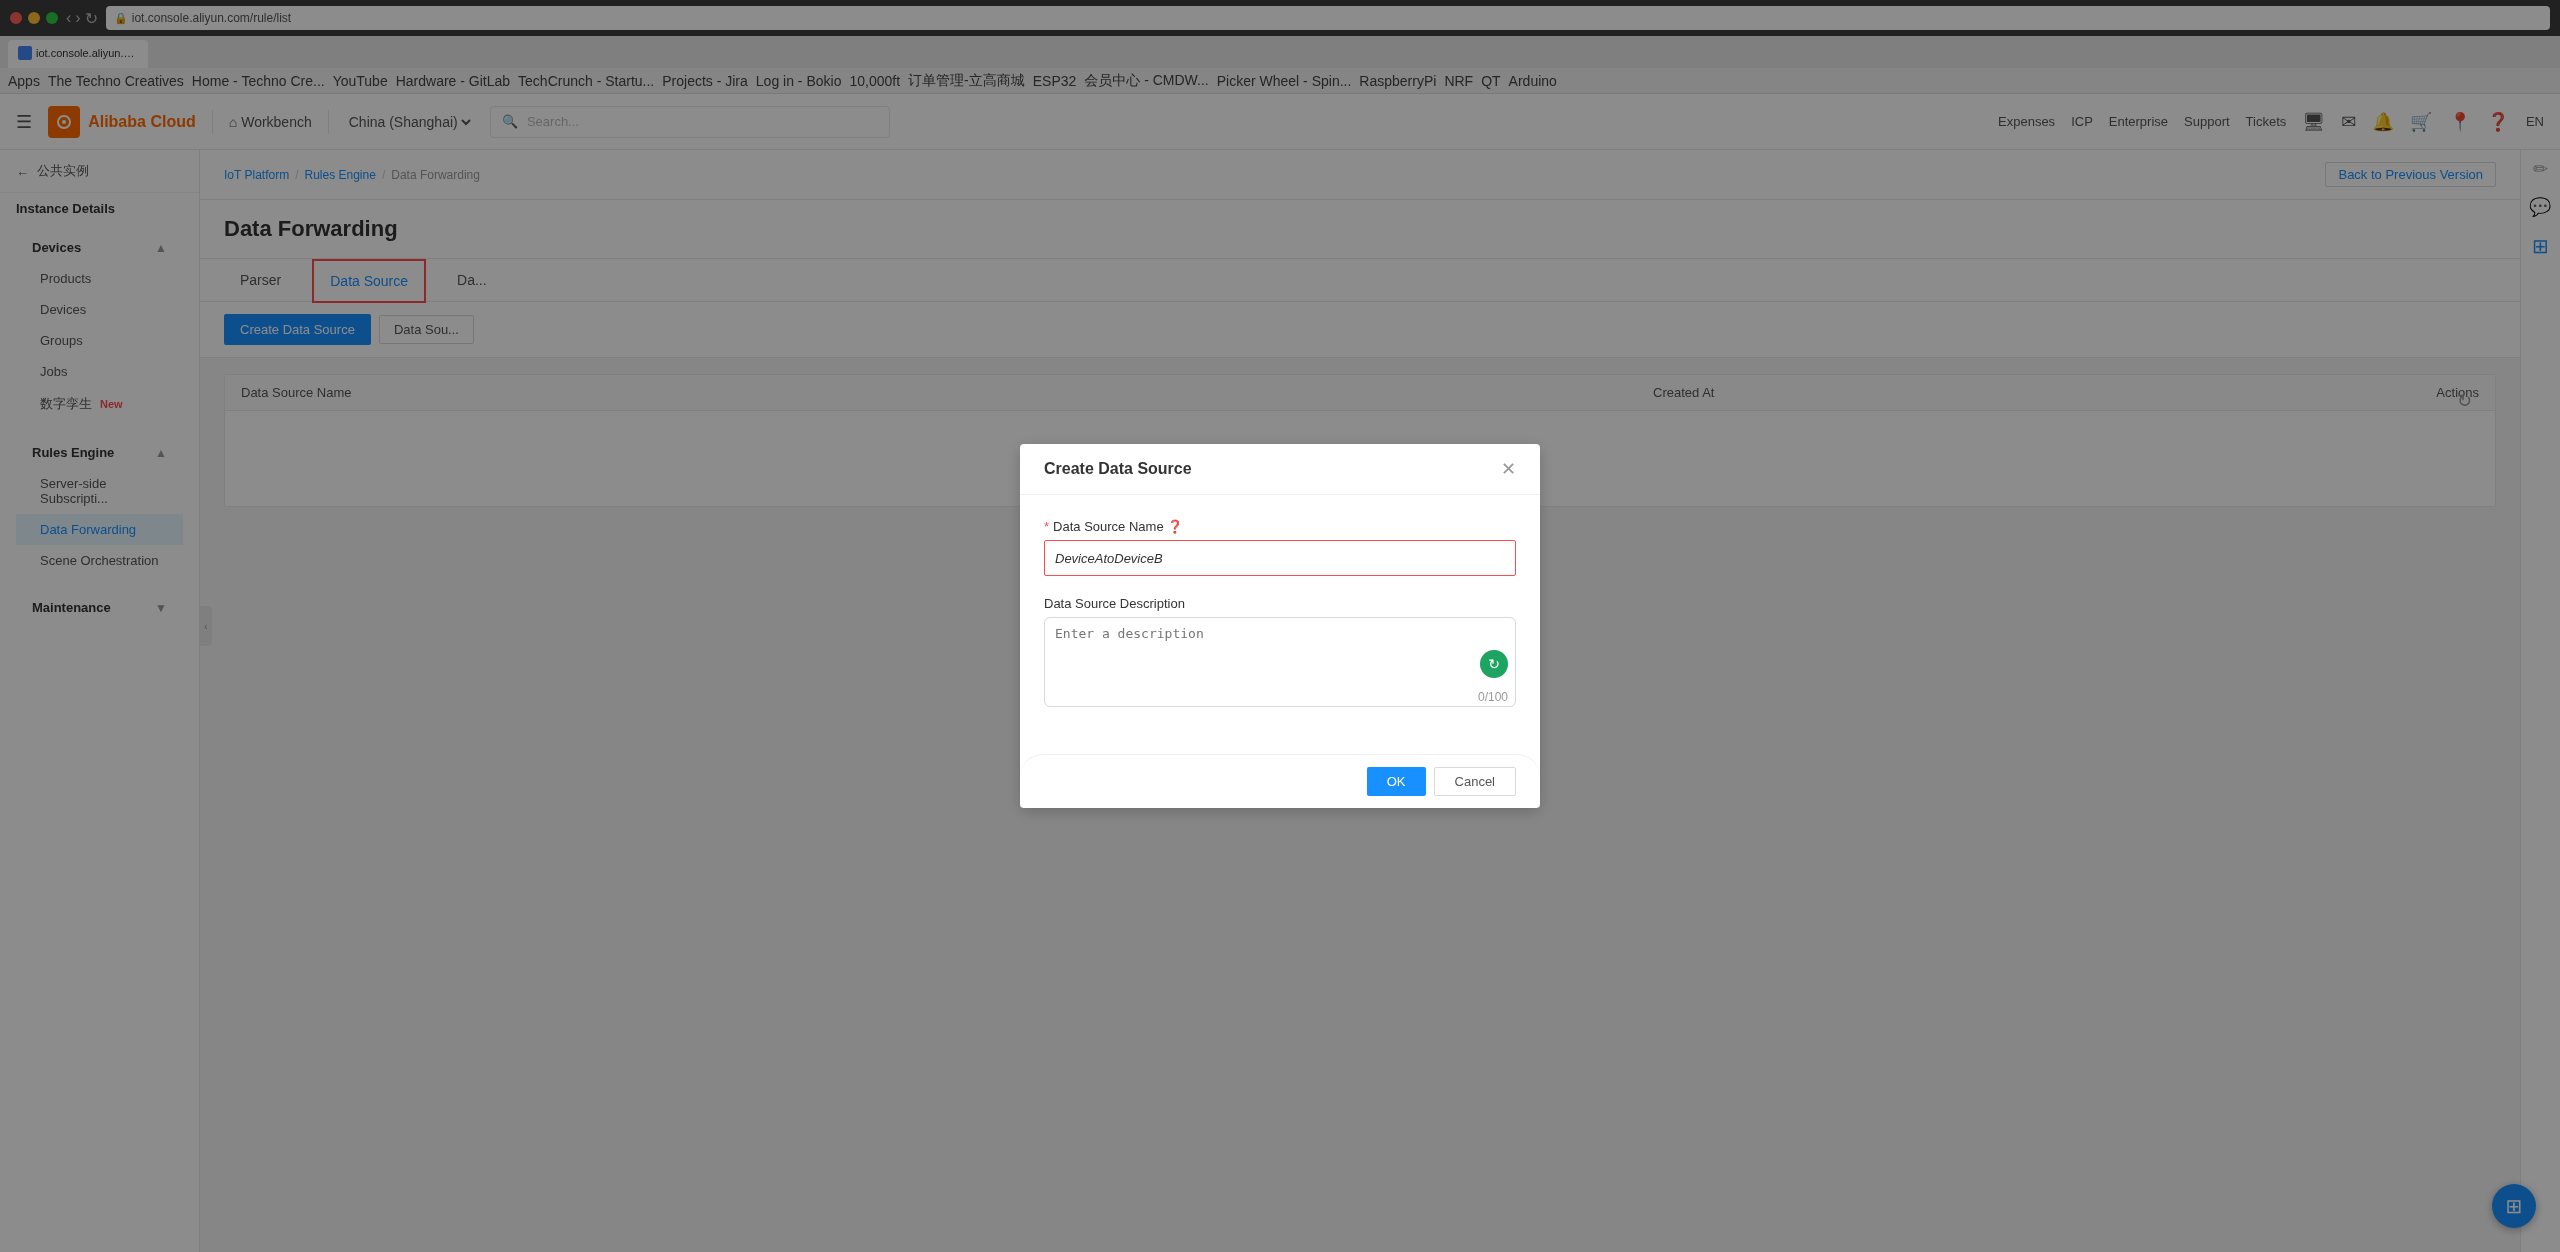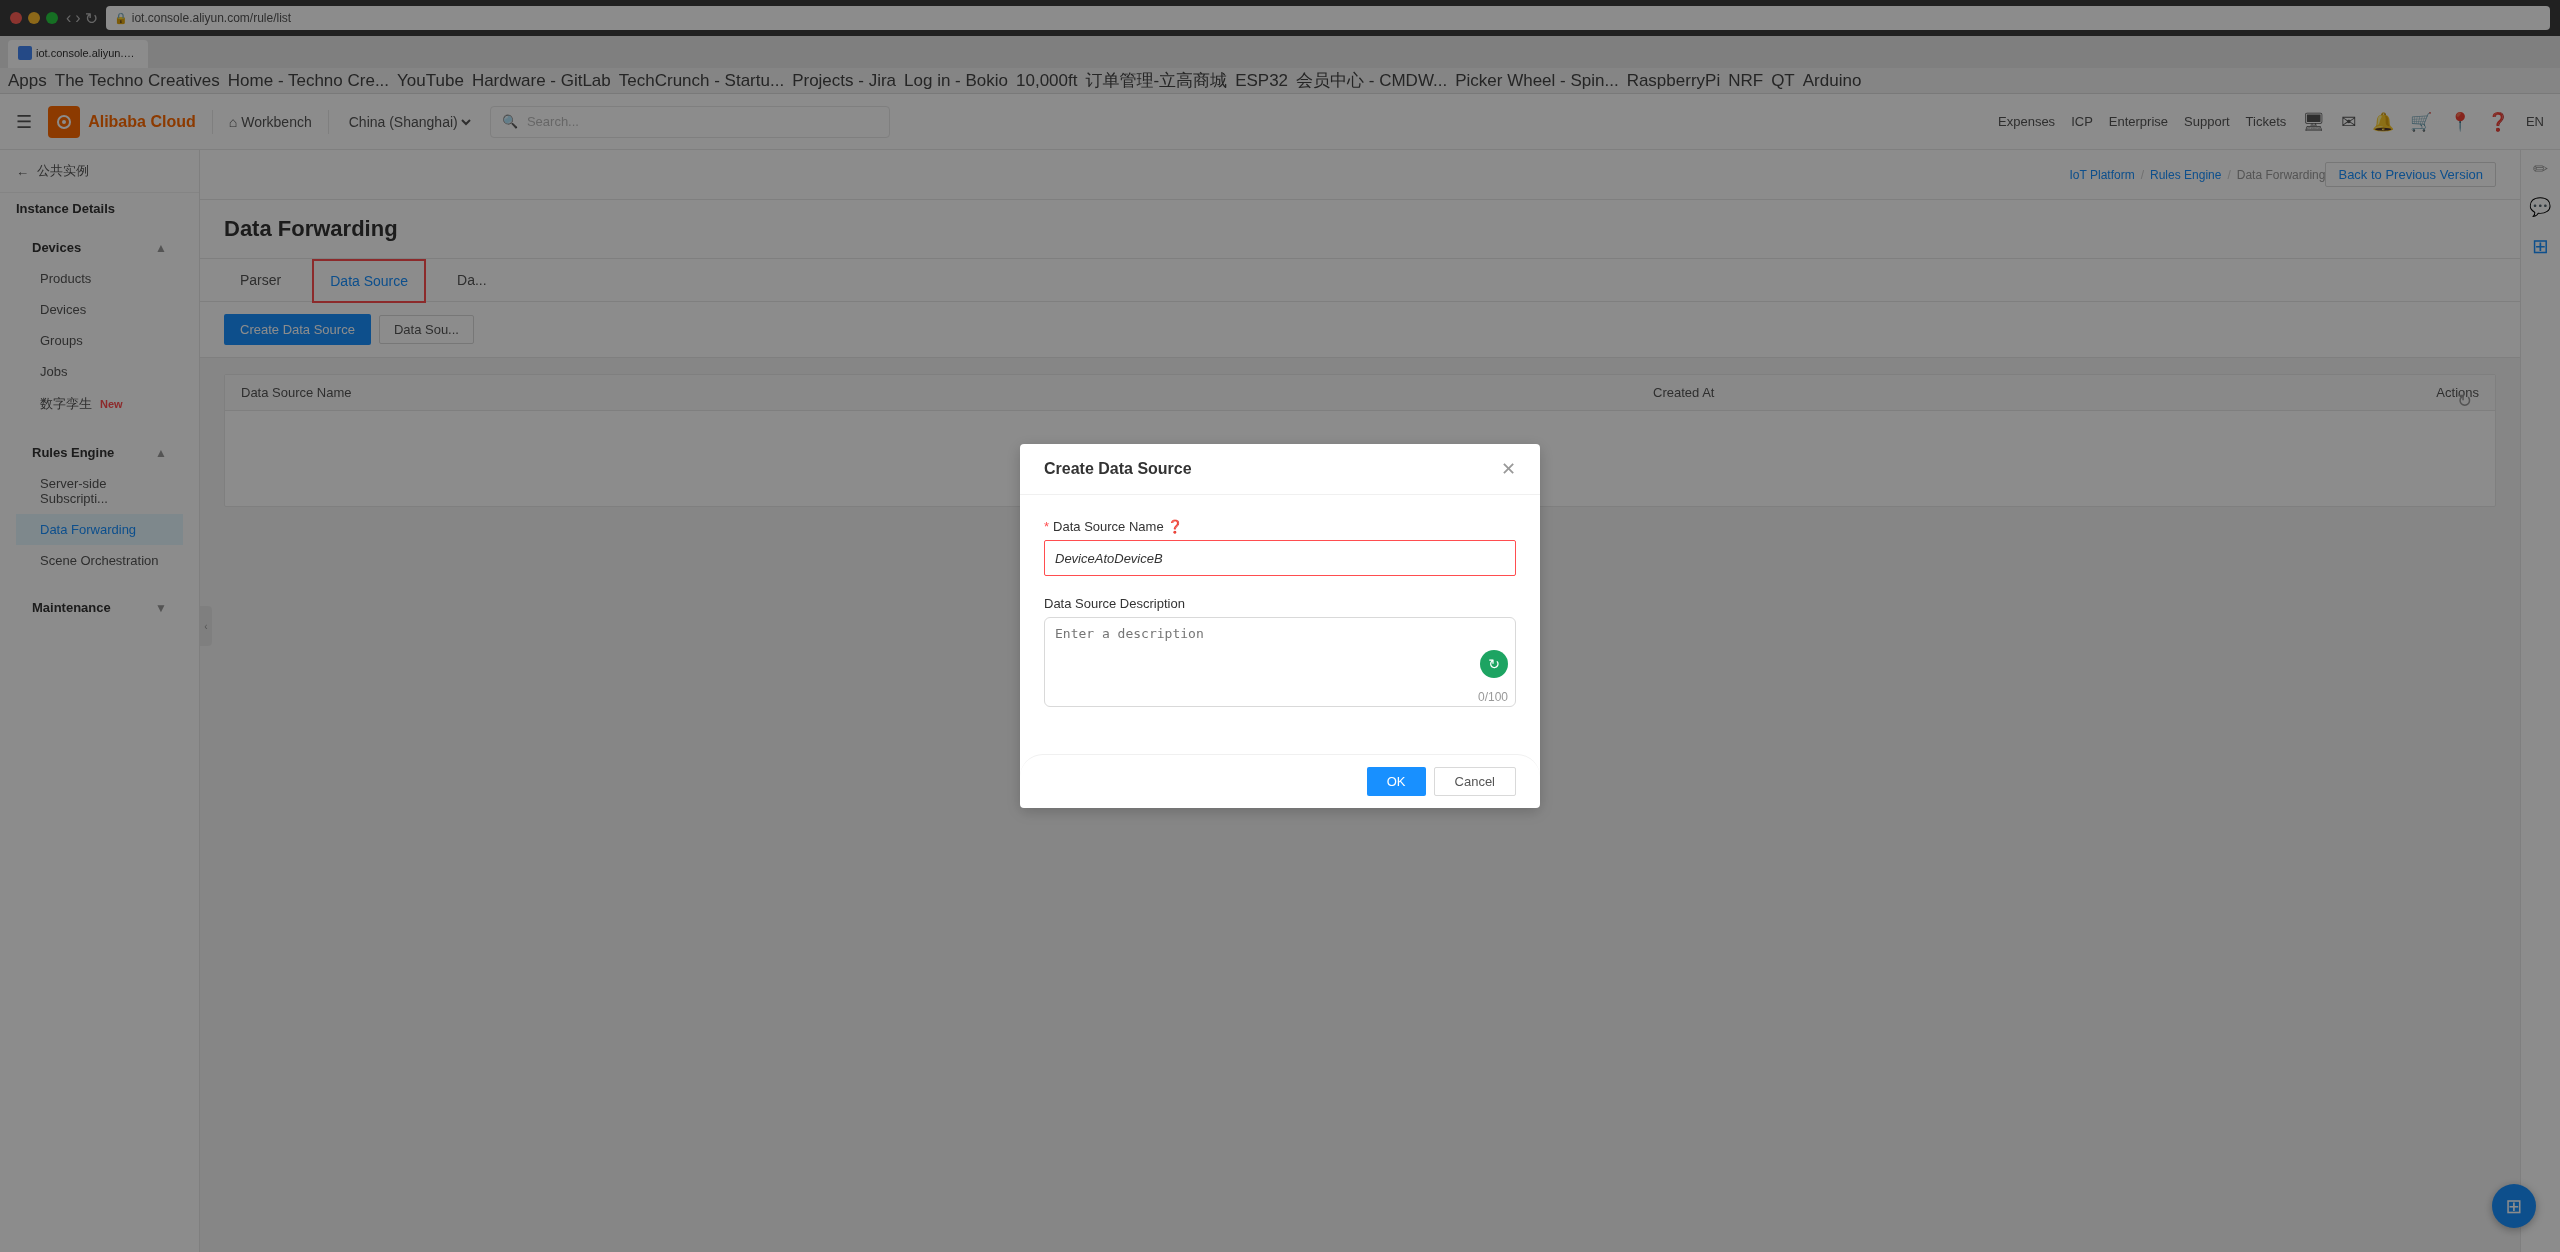--- a/index.html
+++ b/index.html
@@ -65,21 +65,21 @@
     .bookmark-bar {
       background: #f2f2f2;
       height: 26px;
       display: flex;
       align-items: center;
       padding: 0 8px;
       gap: 8px;
       border-bottom: 1px solid #ddd;
       overflow: hidden;
     }
-    .bookmark-item { font-size: 17px; color: #444; white-space: nowrap; cursor: pointer; }
+    .bookmark-item { font-size: 14px; color: #444; white-space: nowrap; cursor: pointer; }
 
     
     .app-container { display: flex; flex-direction: column; height: calc(100vh - 94px); }
 
     
     .top-nav {
       background: #fff;
       height: 56px;
       display: flex;
       align-items: center;
@@ -146,21 +146,21 @@
       gap: 4px;
     }
     .sidebar-item.active { background: #e6f7ff; color: #1890ff; font-weight: 500; }
     .sidebar-item .new-badge { color: #ff4d4f; font-size: 11px; font-weight: bold; margin-left: 4px; }
     .collapse-icon { font-size: 12px; color: #999; }
 
     
     .content-area { flex: 1; overflow-y: auto; padding: 0; background: #f5f5f5; position: relative; }
 
     
-    .breadcrumb-bar { background: #fff; padding: 12px 24px; border-bottom: 1px solid #e8e8e8; display: flex; align-items: center; justify-content: flex-end; }
+    .breadcrumb-bar { background: #fff; padding: 12px 24px; border-bottom: 1px solid #e8e8e8; display: flex; align-items: center; justify-content: space-between; }
     .breadcrumb { display: flex; align-items: center; gap: 6px; font-size: 12px; color: #999; }
     .breadcrumb a { color: #1890ff; cursor: pointer; text-decoration: none; }
     .breadcrumb-sep { color: #ccc; }
     .back-to-version { color: #1890ff; font-size: 13px; cursor: pointer; border: 1px solid #d9d9d9; padding: 4px 12px; border-radius: 2px; background: #fff; }
 
     
     .page-header { background: #fff; padding: 16px 24px; border-bottom: 1px solid #e8e8e8; }
     .page-title { font-size: 22px; font-weight: 600; color: #333; }
 
     

